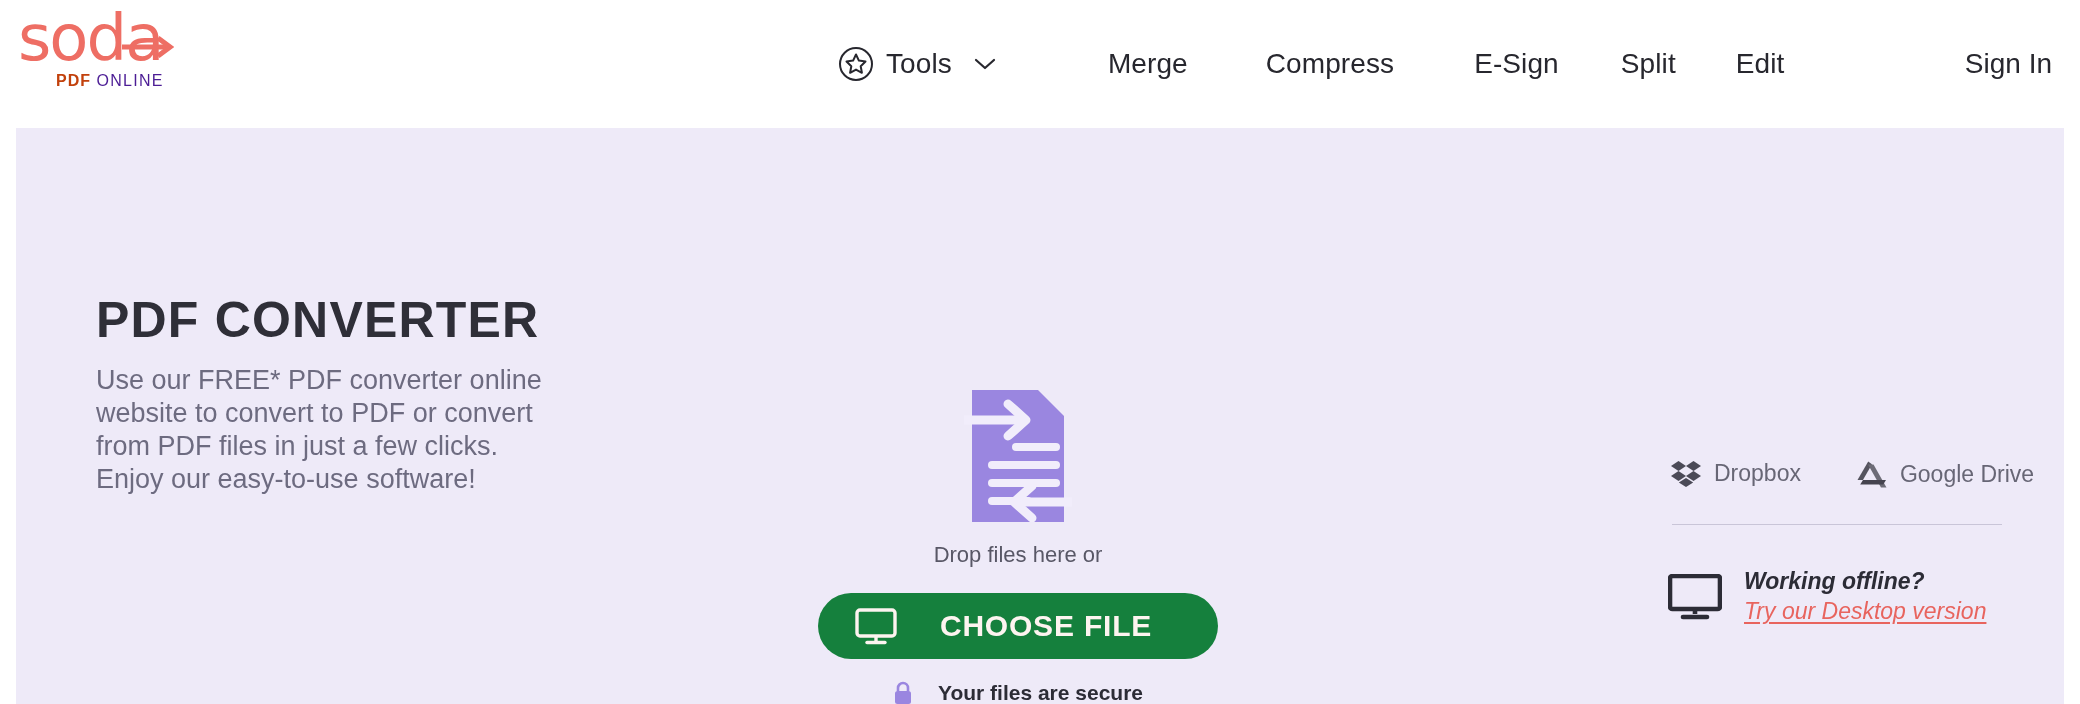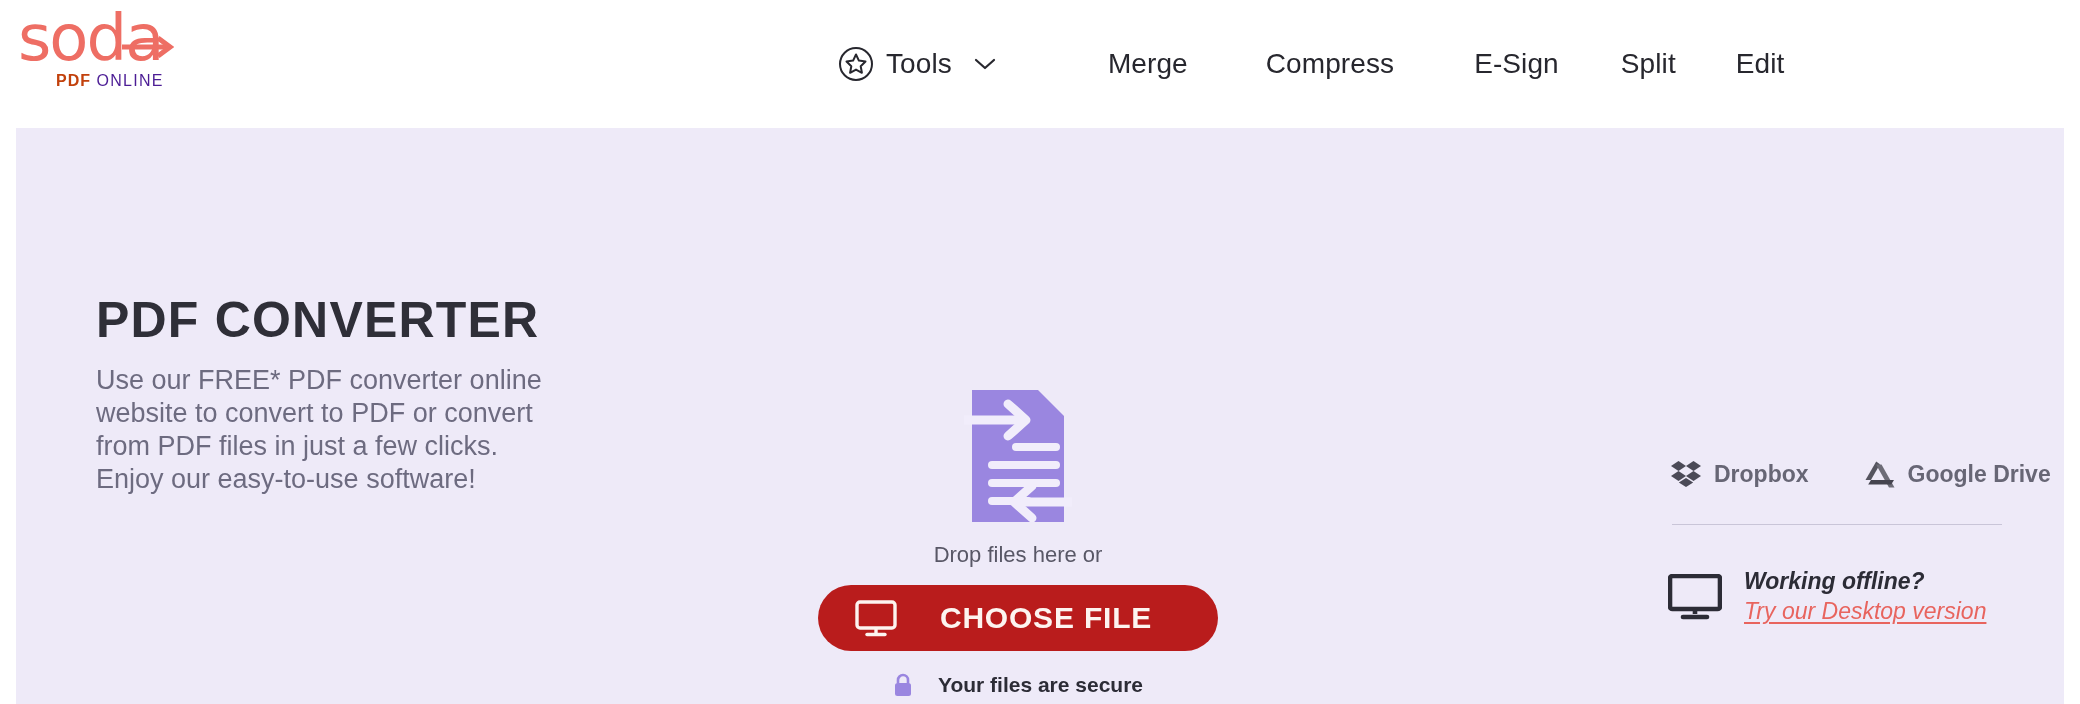--- a/index.html
+++ b/index.html
@@ -173,24 +173,24 @@
   .doc-icon { width: 108px; height: 132px; display: block; }
 
   .drop-text {
     margin-top: 20px;
     font-size: 22px;
     color: #585766;
     line-height: 26px;
   }
 
   .choose-btn {
-    margin-top: 17px;
+    margin-top: 25px;
     width: 400px;
     height: 66px;
-    background: #b91c1c;
+    background: #15803d;
     border: none;
     border-radius: 33px;
     display: flex;
     align-items: center;
     justify-content: center;
     cursor: pointer;
     gap: 42px;
     padding-right: 30px;
   }
 
@@ -227,25 +227,23 @@
     position: absolute;
     left: 1655px;
     top: 332px;
     display: flex;
     align-items: center;
     gap: 0;
   }
 
   .cloud-link {
     display: flex;
-    align-items: center;
     gap: 13px;
     text-decoration: none;
     cursor: pointer;
-    font-weight: bold;
   }
   .cloud-link + .cloud-link { margin-left: 56px; }
 
   .cloud-label {
     font-size: 23px;
     color: #676675;
     line-height: 26px;
     white-space: nowrap;
   }
 
@@ -349,20 +347,23 @@
       <a class="nav-item nav-gap-4">
         <span>Split</span>
       </a>
 
       <a class="nav-item">
         <span>Edit</span>
       </a>
 
     </div>
 
+    <a class="signin">
+      <span>Sign In</span>
+    </a>
 
   </div>
 
   <div class="hero">
 
     <div class="hero-left">
       <div class="hero-title">PDF CONVERTER</div>
       <div class="hero-desc">Use our FREE* PDF converter online website to convert to PDF or convert from PDF files in just a few clicks. Enjoy our easy-to-use software!</div>
     </div>
 

